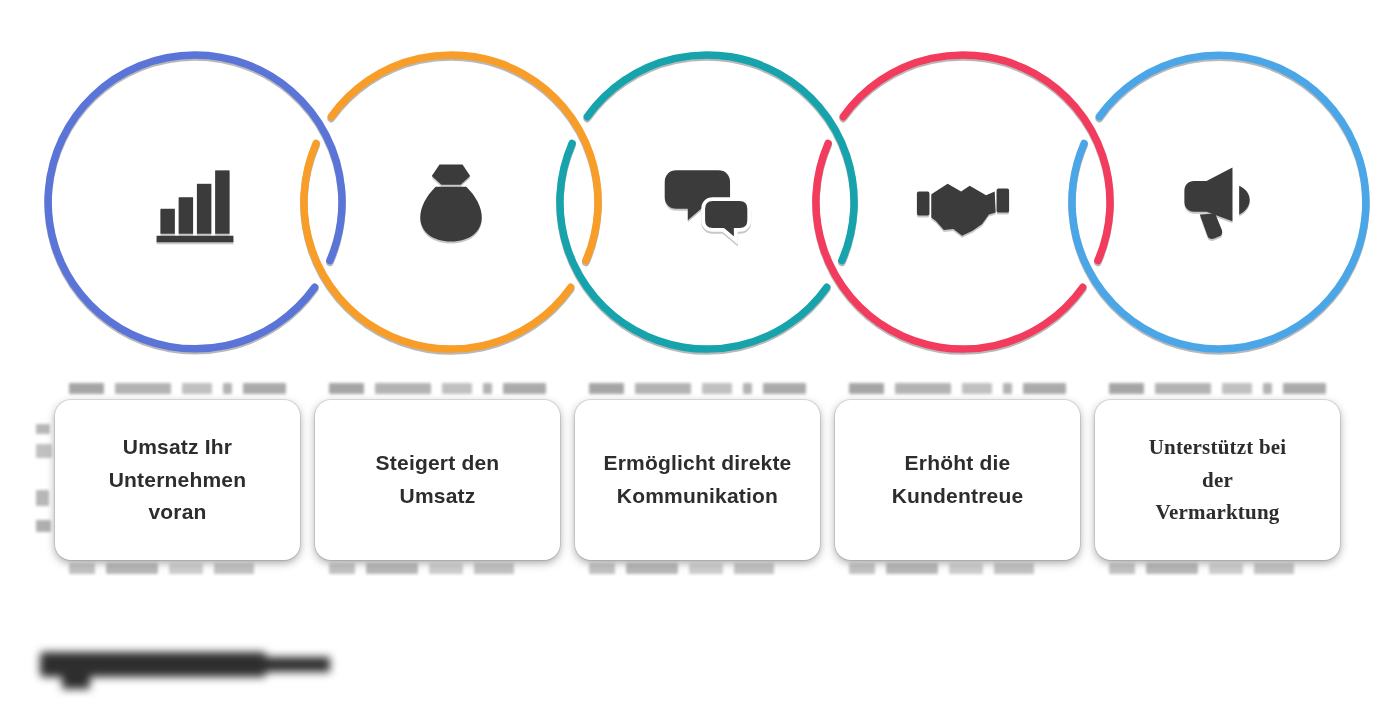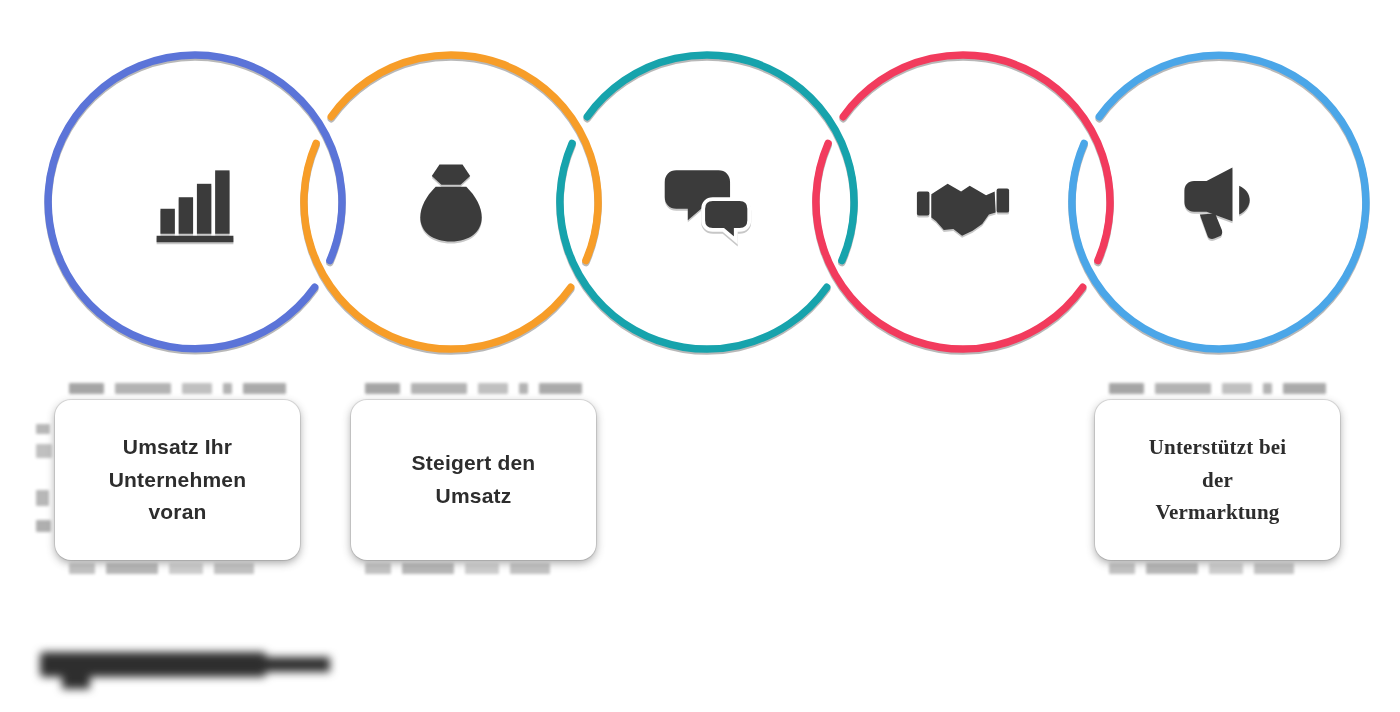--- a/index.html
+++ b/index.html
@@ -127,41 +127,79 @@
 voran</div>
     </div>
     <div class="smudge smudge-bottom">
       <i></i>
           <i></i>
           <i></i>
           <i></i>
     </div>
   </div>
 
-  <div class="column" style="left: 315px; margin-left: 36px;">
+  <div class="column" style="left: 315px;">
     <div class="smudge smudge-top">
       <i></i>
           <i></i>
           <i></i>
           <i></i>
           <i></i>
     </div>
     <div class="card">
       <div class="card-label">Steigert den
 Umsatz</div>
     </div>
     <div class="smudge smudge-bottom">
       <i></i>
           <i></i>
           <i></i>
           <i></i>
     </div>
   </div>
 
-
+  <div class="column" style="left: 575px;">
+    <div class="smudge smudge-top">
+      <i></i>
+          <i></i>
+          <i></i>
+          <i></i>
+          <i></i>
+    </div>
+    <div class="card">
+      <div class="card-label">Ermöglicht direkte
+Kommunikation</div>
+    </div>
+    <div class="smudge smudge-bottom">
+      <i></i>
+          <i></i>
+          <i></i>
+          <i></i>
+    </div>
+  </div>
+
+  <div class="column" style="left: 835px;">
+    <div class="smudge smudge-top">
+      <i></i>
+          <i></i>
+          <i></i>
+          <i></i>
+          <i></i>
+    </div>
+    <div class="card">
+      <div class="card-label">Erhöht die
+Kundentreue</div>
+    </div>
+    <div class="smudge smudge-bottom">
+      <i></i>
+          <i></i>
+          <i></i>
+          <i></i>
+    </div>
+  </div>
 
   <div class="column" style="left: 1095px; font-family: Liberation Serif, serif;">
     <div class="smudge smudge-top">
       <i></i>
           <i></i>
           <i></i>
           <i></i>
           <i></i>
     </div>
     <div class="card">

